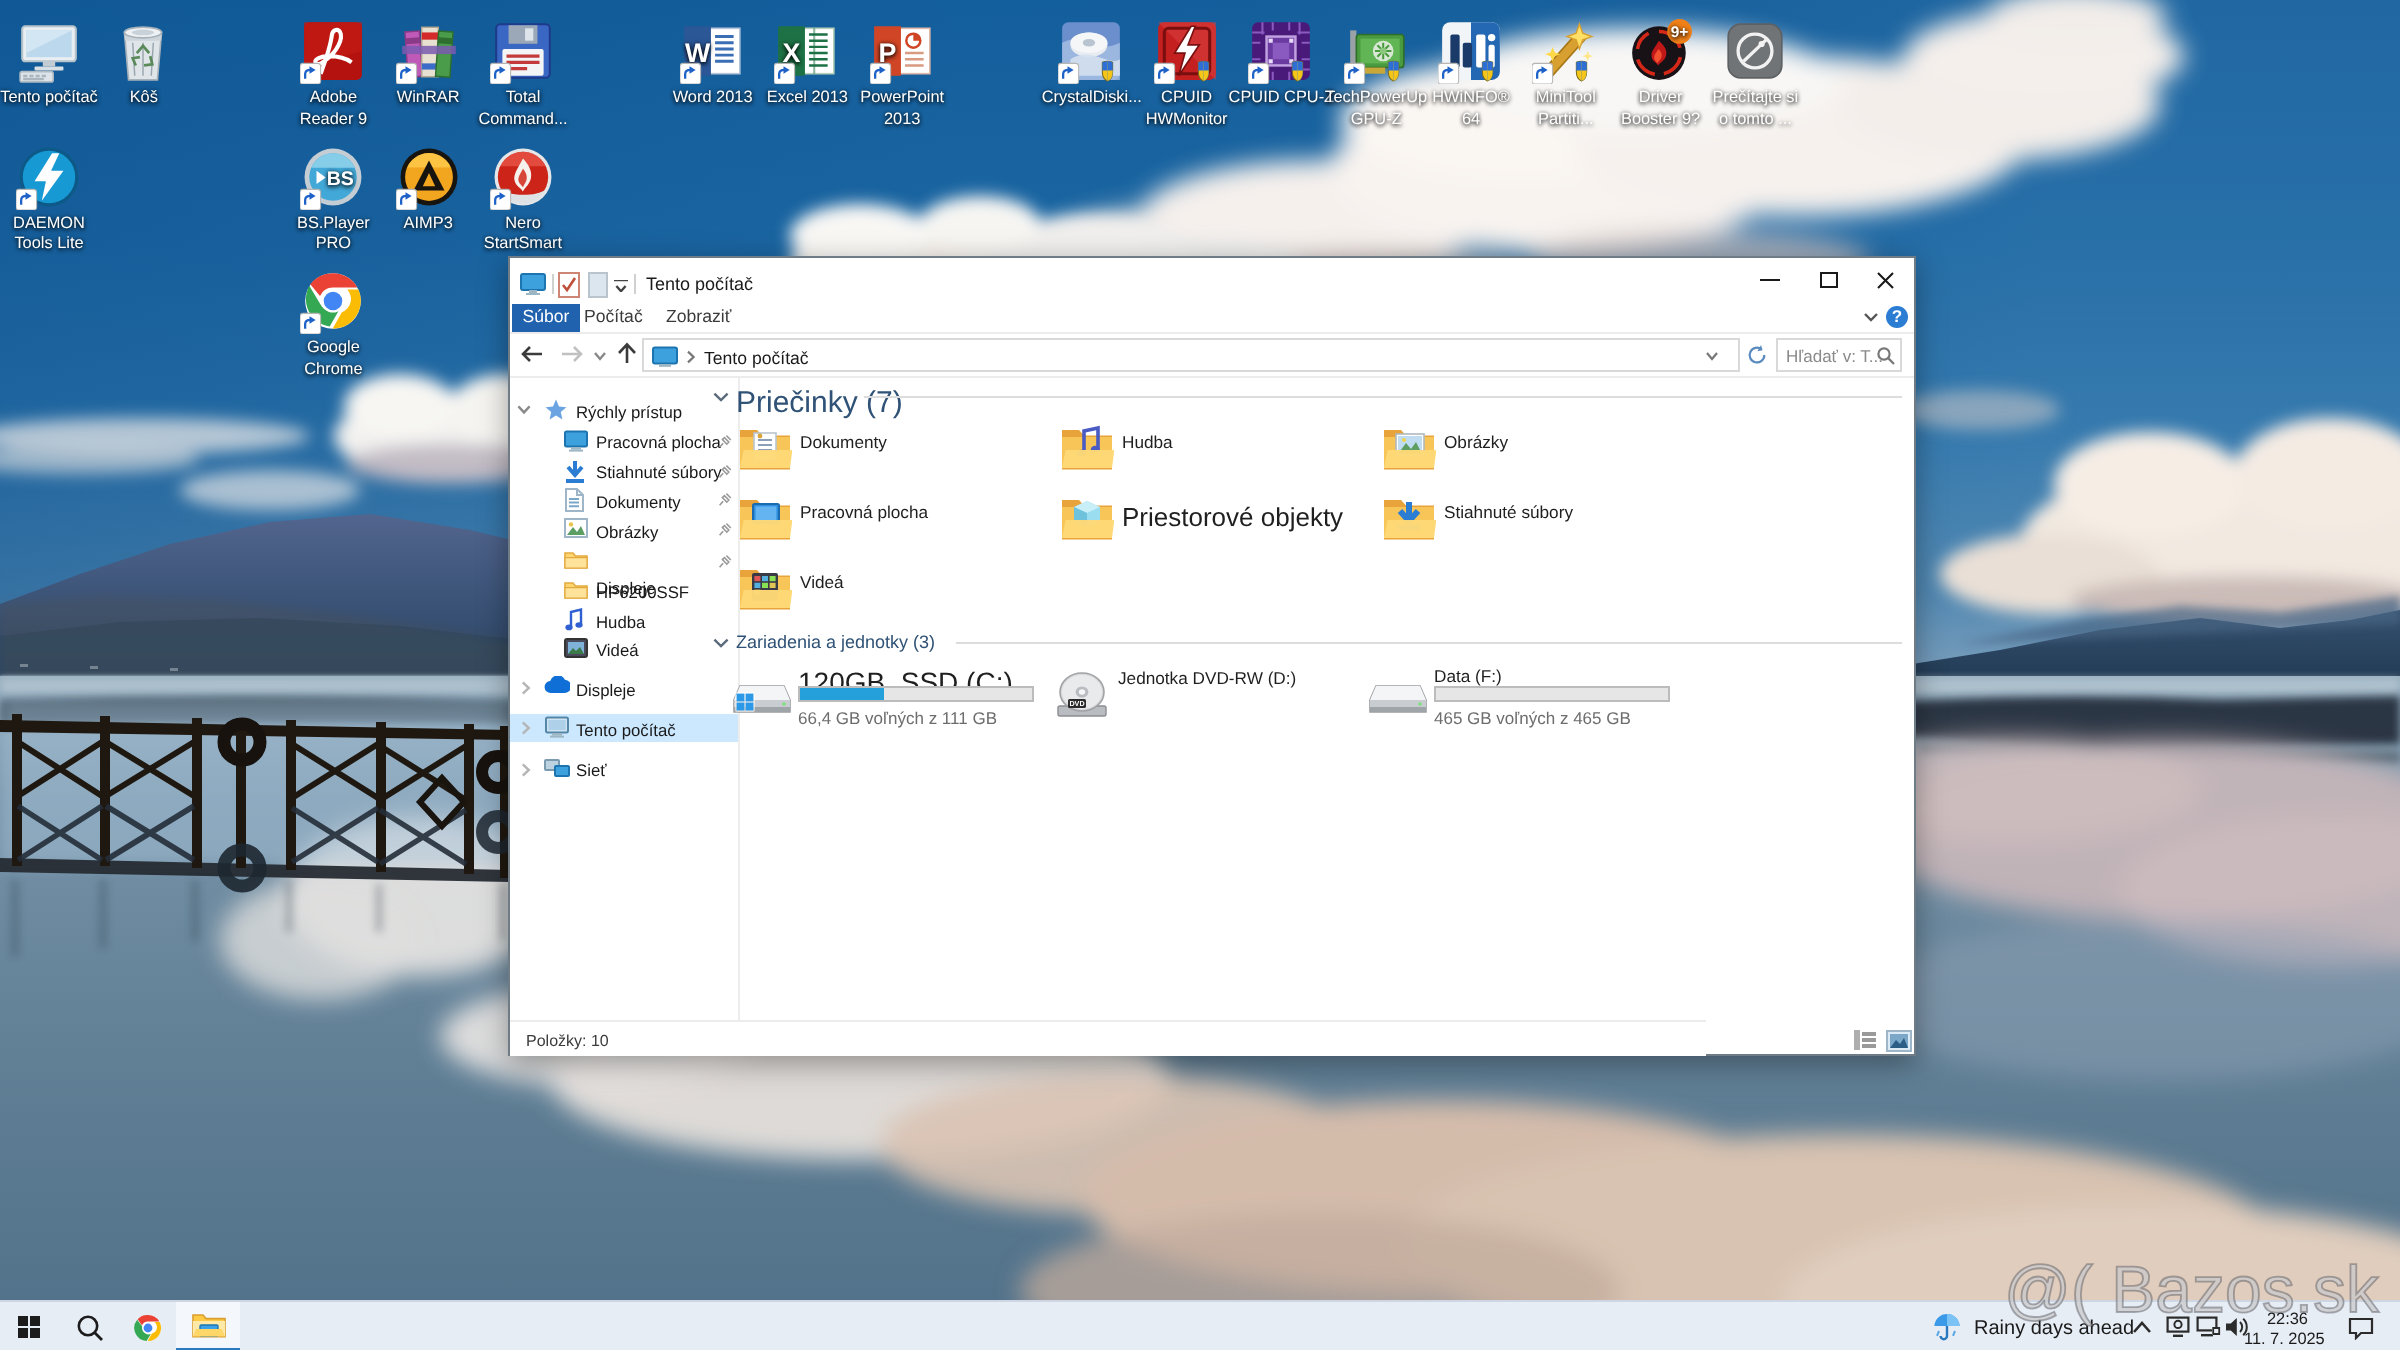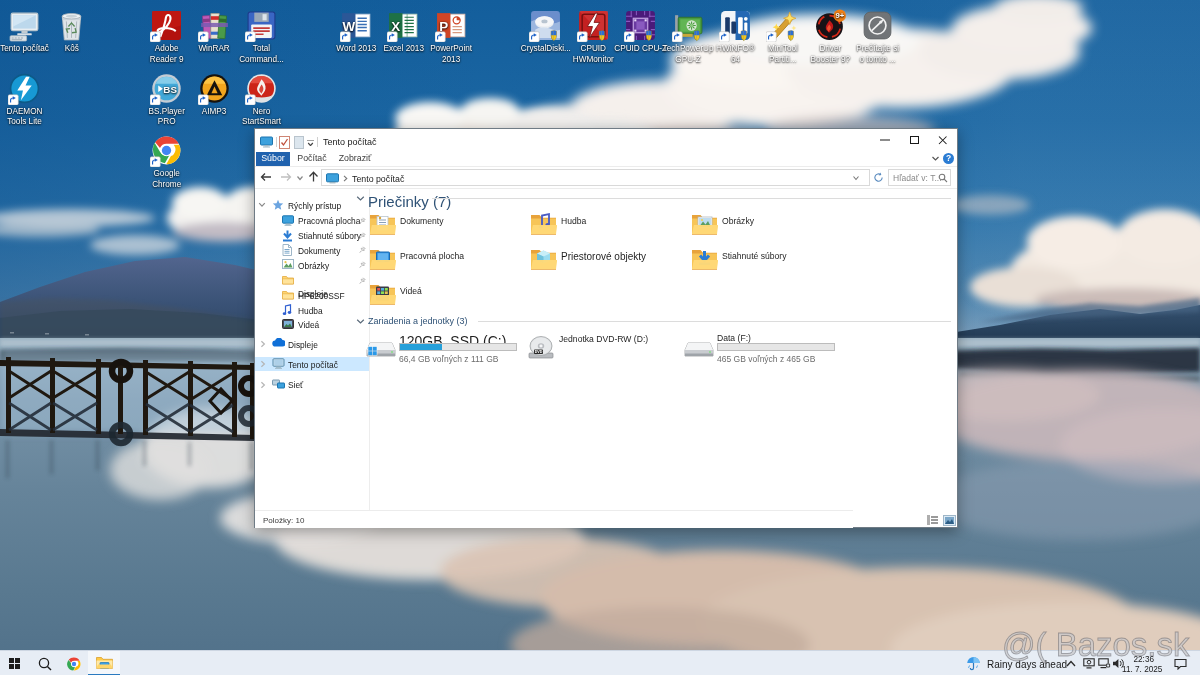--- a/index.html
+++ b/index.html
@@ -577,22 +577,22 @@
   <svg class="abs" style="left:645px;top:0" width="29" height="21">
         <rect x="10.5" y="7.5" width="8" height="7" fill="none" stroke="#1a1a1a" stroke-width="1"></rect>
       </svg>
   <svg class="abs" style="left:674px;top:0" width="28" height="21">
         <path d="M10,7.5 L17.5,15 M17.5,7.5 L10,15" stroke="#1a1a1a" stroke-width="1.05"></path>
       </svg>
  </div>
 
  <div class="abs" style="left:0;top:21px;width:702px;height:17px;background:#fff;border-bottom:1px solid #ececec">
   <div class="abs" style="left:1px;top:2px;width:34px;height:13.5px;background:#2062ae;color:#fff;font-size:8.8px;text-align:center;line-height:13.5px">Súbor</div>
-  <div class="abs" style="left:37px;top:2px;width:40px;font-size:8.8px;color:#3b3b3b;text-align:center;line-height:13.5px">Počítač</div>
-  <div class="abs" style="left:78px;top:2px;width:44px;font-size:8.8px;color:#3b3b3b;text-align:center;line-height:13.5px">Zobraziť</div>
+  <div class="abs" style="left:37px;top:2px;width:40px;font-size:8.8px;color:#3b3b3b;text-align:left;line-height:13.5px">Počítač</div>
+  <div class="abs" style="left:78px;top:2px;width:44px;font-size:8.8px;color:#3b3b3b;line-height:13.5px">Zobraziť</div>
   <svg class="abs" style="left:676px;top:4px" width="9" height="9" viewBox="0 0 9 9">
         <path d="M1.5,3 L4.5,6 L7.5,3" stroke="#555" stroke-width="1.2" fill="none"></path>
       </svg>
   <div class="abs" style="left:688px;top:2.5px;width:11px;height:11px;border-radius:50%;background:#2b7cd3;color:#fff;font-size:8.5px;font-weight:bold;text-align:center;line-height:11px">?</div>
  </div>
 
  <div class="abs" style="left:0;top:38px;width:702px;height:21px;background:#fff">
   <svg class="abs" style="left:5px;top:5px" width="12" height="10" viewBox="0 0 12 10">
         <path d="M11,5 H2 M5,1.5 L1.5,5 L5,8.5" stroke="#3b3b3b" stroke-width="1.3" fill="none"></path>
       </svg>
@@ -800,21 +800,21 @@
         </svg></span>
       <div class="abs" style="left:30px;top:62px;font-size:8.6px;color:#1f1f1f;white-space:nowrap">Pracovná plocha</div>
 <span class="abs" style="left:160px;top:58px"><svg width="27" height="24" viewBox="0 0 27 24">
           <path d="M1,3 h8.5 l2.5,2.8 h14 v17 h-25 Z" fill="#e8a33b"></path>
           <path d="M1,6.5 h25 v15.5 h-25 Z" fill="#f7c558"></path>
           <path d="M13.5,3.5 L20,6.5 V13.5 L13.5,16.5 L7,13.5 V6.5 Z" fill="#9adcf0"></path>
           <path d="M13.5,3.5 L20,6.5 L13.5,9.5 L7,6.5 Z" fill="#c8eef8"></path>
           <path d="M13.5,9.5 V16.5 L7,13.5 V6.5 Z" fill="#6fc2dc"></path>
           <path d="M1,22 L2.8,13 h24.4 L26,22 Z" fill="#ffd977" opacity="0.97"></path>
         </svg></span>
-      <div class="abs" style="left:191px;top:62px;font-size:10px;color:#1f1f1f;white-space:nowrap">Priestorové objekty</div>
+      <div class="abs" style="left:191px;top:62px;font-size:13px;color:#1f1f1f;white-space:nowrap">Priestorové objekty</div>
 <span class="abs" style="left:321px;top:58px"><svg width="27" height="24" viewBox="0 0 27 24">
           <path d="M1,3 h8.5 l2.5,2.8 h14 v17 h-25 Z" fill="#e8a33b"></path>
           <path d="M1,6.5 h25 v15.5 h-25 Z" fill="#f7c558"></path>
           <path d="M13.5,4 V12 M9,8.5 L13.5,13.5 L18,8.5" stroke="#2b7cd3" stroke-width="3" fill="none"></path>
           <rect x="8" y="15.5" width="11" height="2.4" fill="#2b7cd3"></rect>
           <path d="M1,22 L2.8,13 h24.4 L26,22 Z" fill="#ffd977" opacity="0.97"></path>
         </svg></span>
       <div class="abs" style="left:352px;top:62px;font-size:8.6px;color:#1f1f1f;white-space:nowrap">Stiahnuté súbory</div>
 <span class="abs" style="left:-1px;top:93px"><svg width="27" height="24" viewBox="0 0 27 24">
           <path d="M1,3 h8.5 l2.5,2.8 h14 v17 h-25 Z" fill="#e8a33b"></path>

